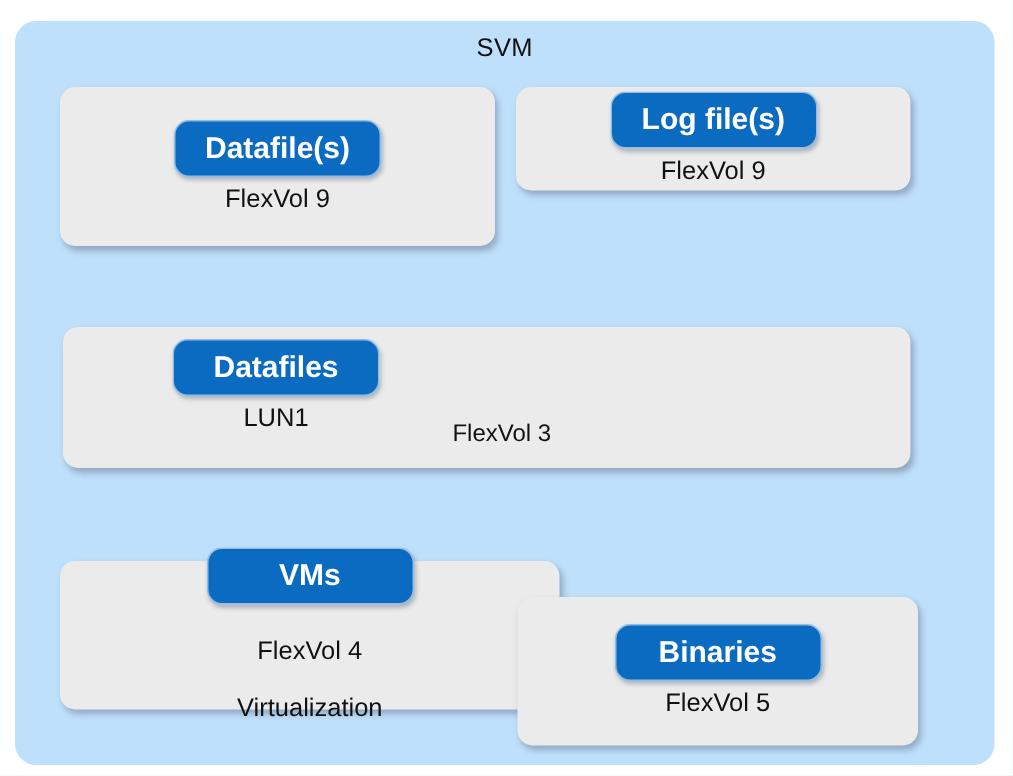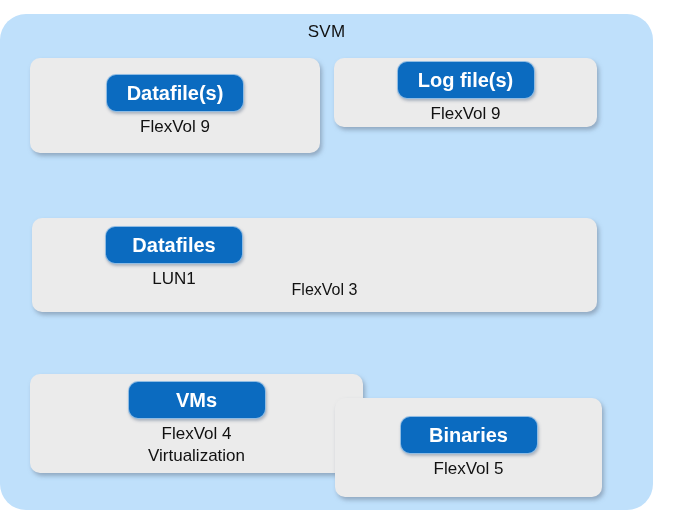--- a/index.html
+++ b/index.html
@@ -8,36 +8,36 @@
     --pill-bg:#0B6BC0;
     --pill-text:#FFFFFF;
     --label-text:#111111;
   }
   html,body{margin:0;padding:0;background:#FFFFFF;}
   .canvas{
     position:relative;width:675px;height:517px;background:#FFFFFF;overflow:hidden;
     font-family:"Liberation Sans","DejaVu Sans",sans-serif;color:var(--label-text);
   }
   .svm{
-    position:absolute;left:0;top:14px;width:653px;height:496px;
-    background:var(--container-bg);border-radius:26px;
+    position:absolute;left:10px;top:14px;width:653px;height:496px;
+    background:var(--container-bg);border-radius:14px;
   }
   .svm-title{
     position:absolute;left:0;top:8px;width:100%;text-align:center;
     font-size:17px;color:#111;letter-spacing:.3px;
   }
   .vol-box{
     position:absolute;background:var(--box-bg);border-radius:10px;
     box-shadow:2px 3px 4px rgba(108,123,145,0.55);
     display:flex;flex-direction:column;align-items:center;justify-content:center;
   }
-  .box-r1-left {left:30px;top:44px;width:290px;height:95px;}
+  .box-r1-left {left:30px;top:44px;width:290px;height:106px;}
   .box-r1-right{left:334px;top:44px;width:263px;height:69px;}
   .box-r2     {left:32px;top:204px;width:565px;height:94px;display:block;}
-  .box-r3-left {left:30px;top:360px;width:333px;height:99px;}
+  .box-r3-left {left:30px;top:360px;width:333px;height:99px;gap:16px;}
   .box-r3-right{left:335px;top:360px;width:267px;height:99px;margin-top:24px;}
   .pill{
     box-sizing:border-box;min-width:138px;padding:5px 16px;
     background:var(--pill-bg);color:var(--pill-text);
     border:1px solid rgba(255,255,255,0.55);border-radius:10px;
     font-size:20px;font-weight:bold;text-align:center;line-height:26px;
     box-shadow:1px 2px 3px rgba(95,112,140,0.45);
   }
   .vol-label{margin-top:5px;font-size:17px;line-height:20px;text-align:center;}
   .vol-sublabel{margin-top:2px;font-size:17px;line-height:20px;font-weight:normal;text-align:center;}

